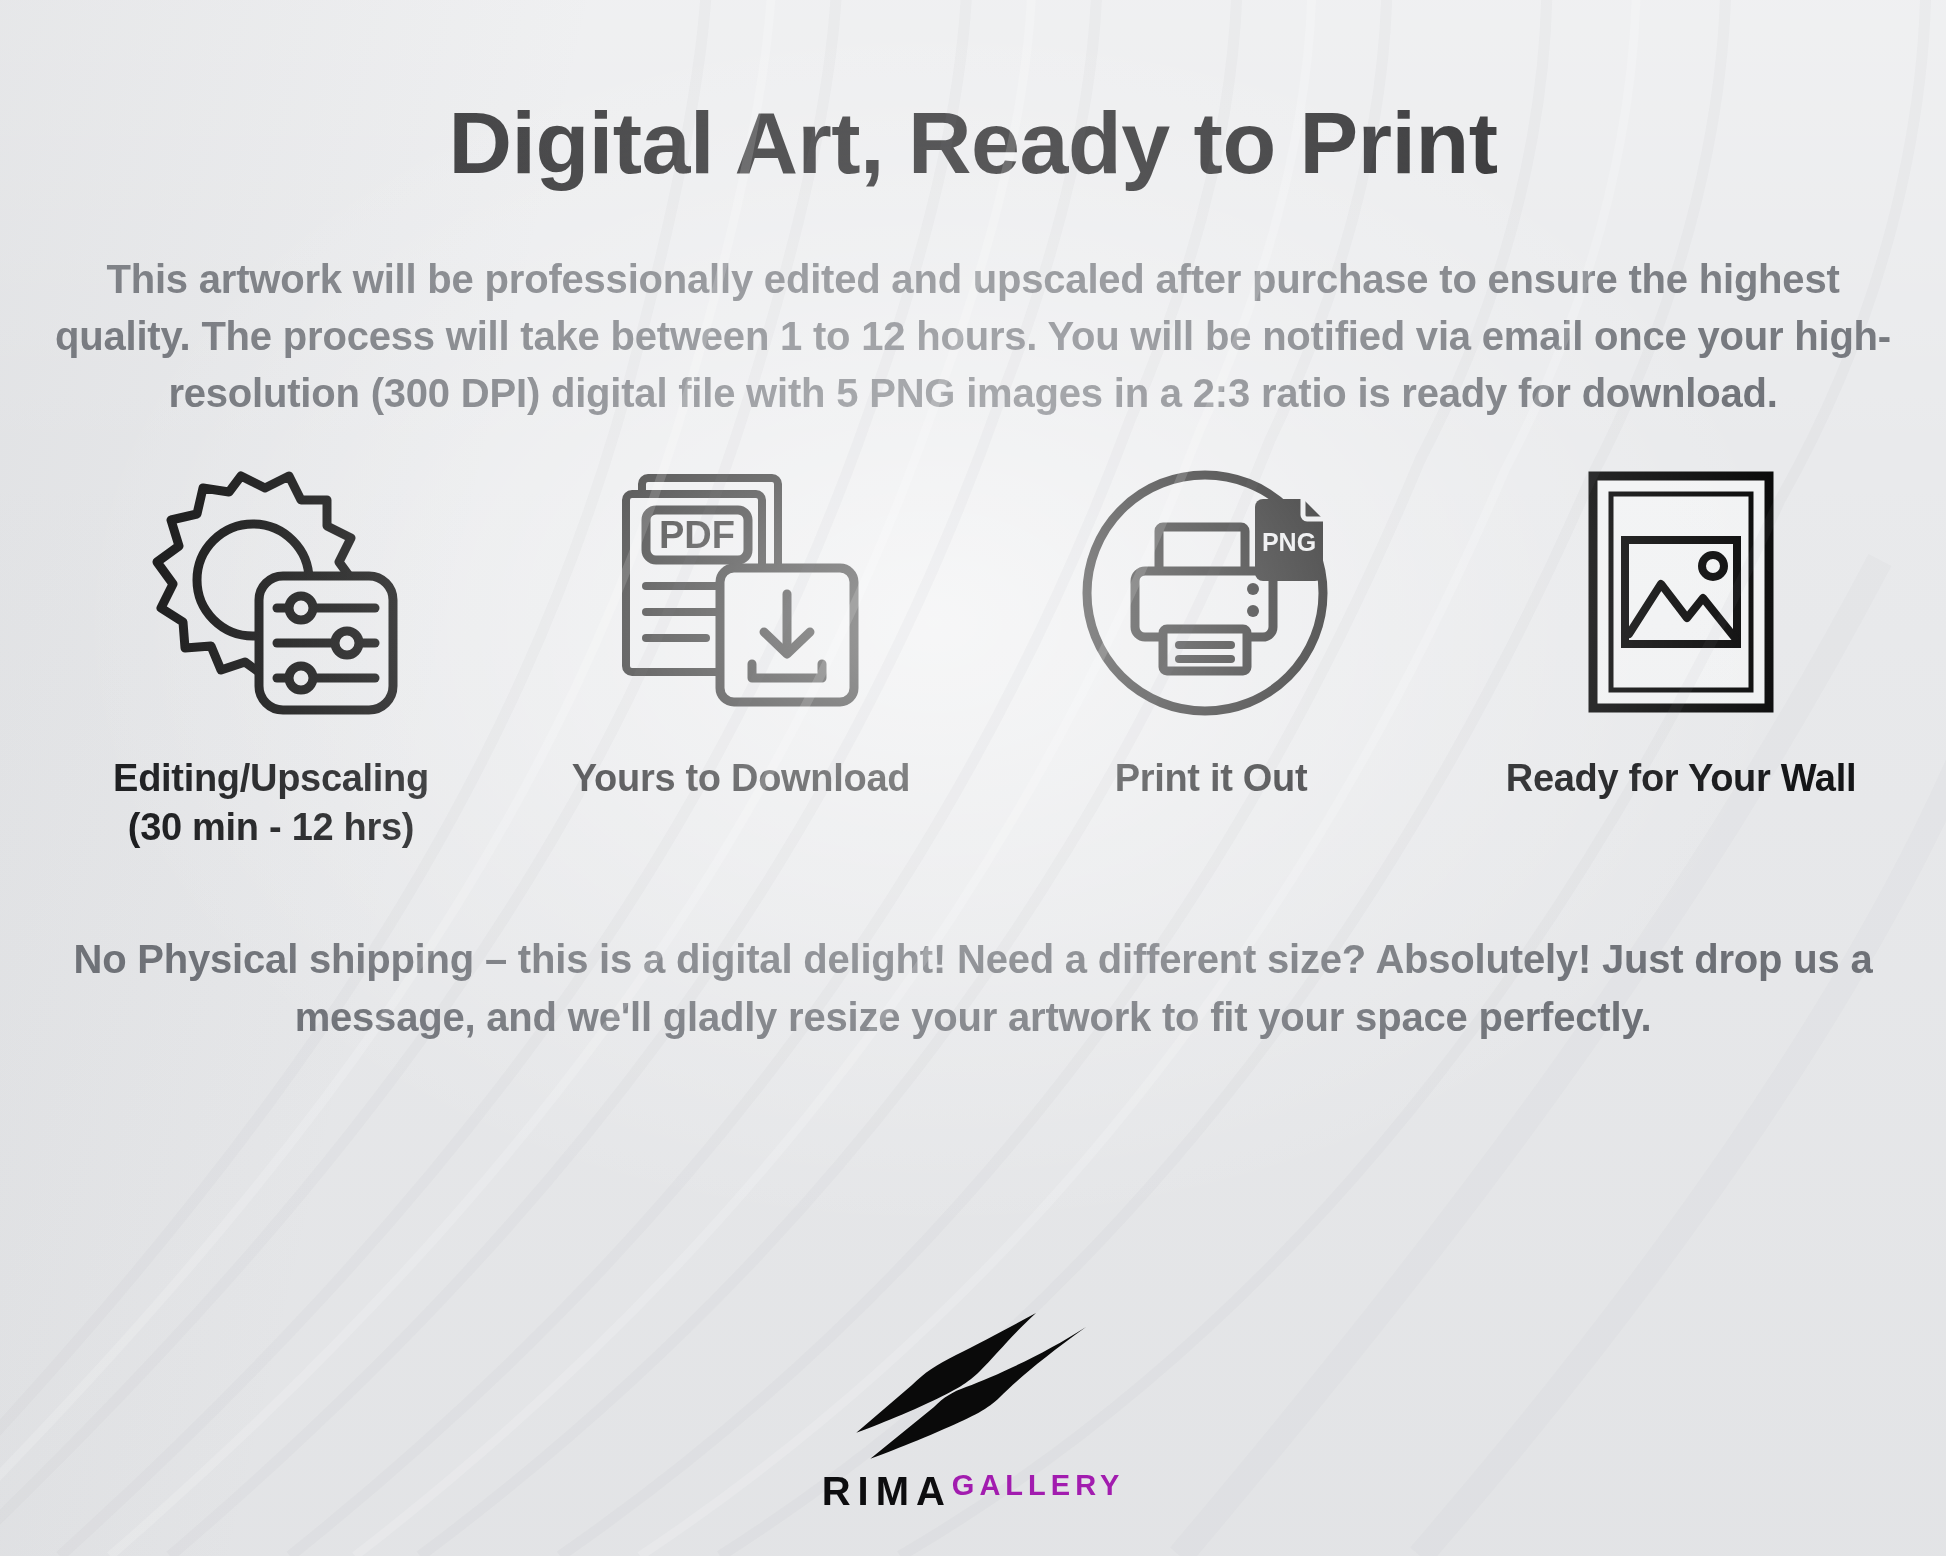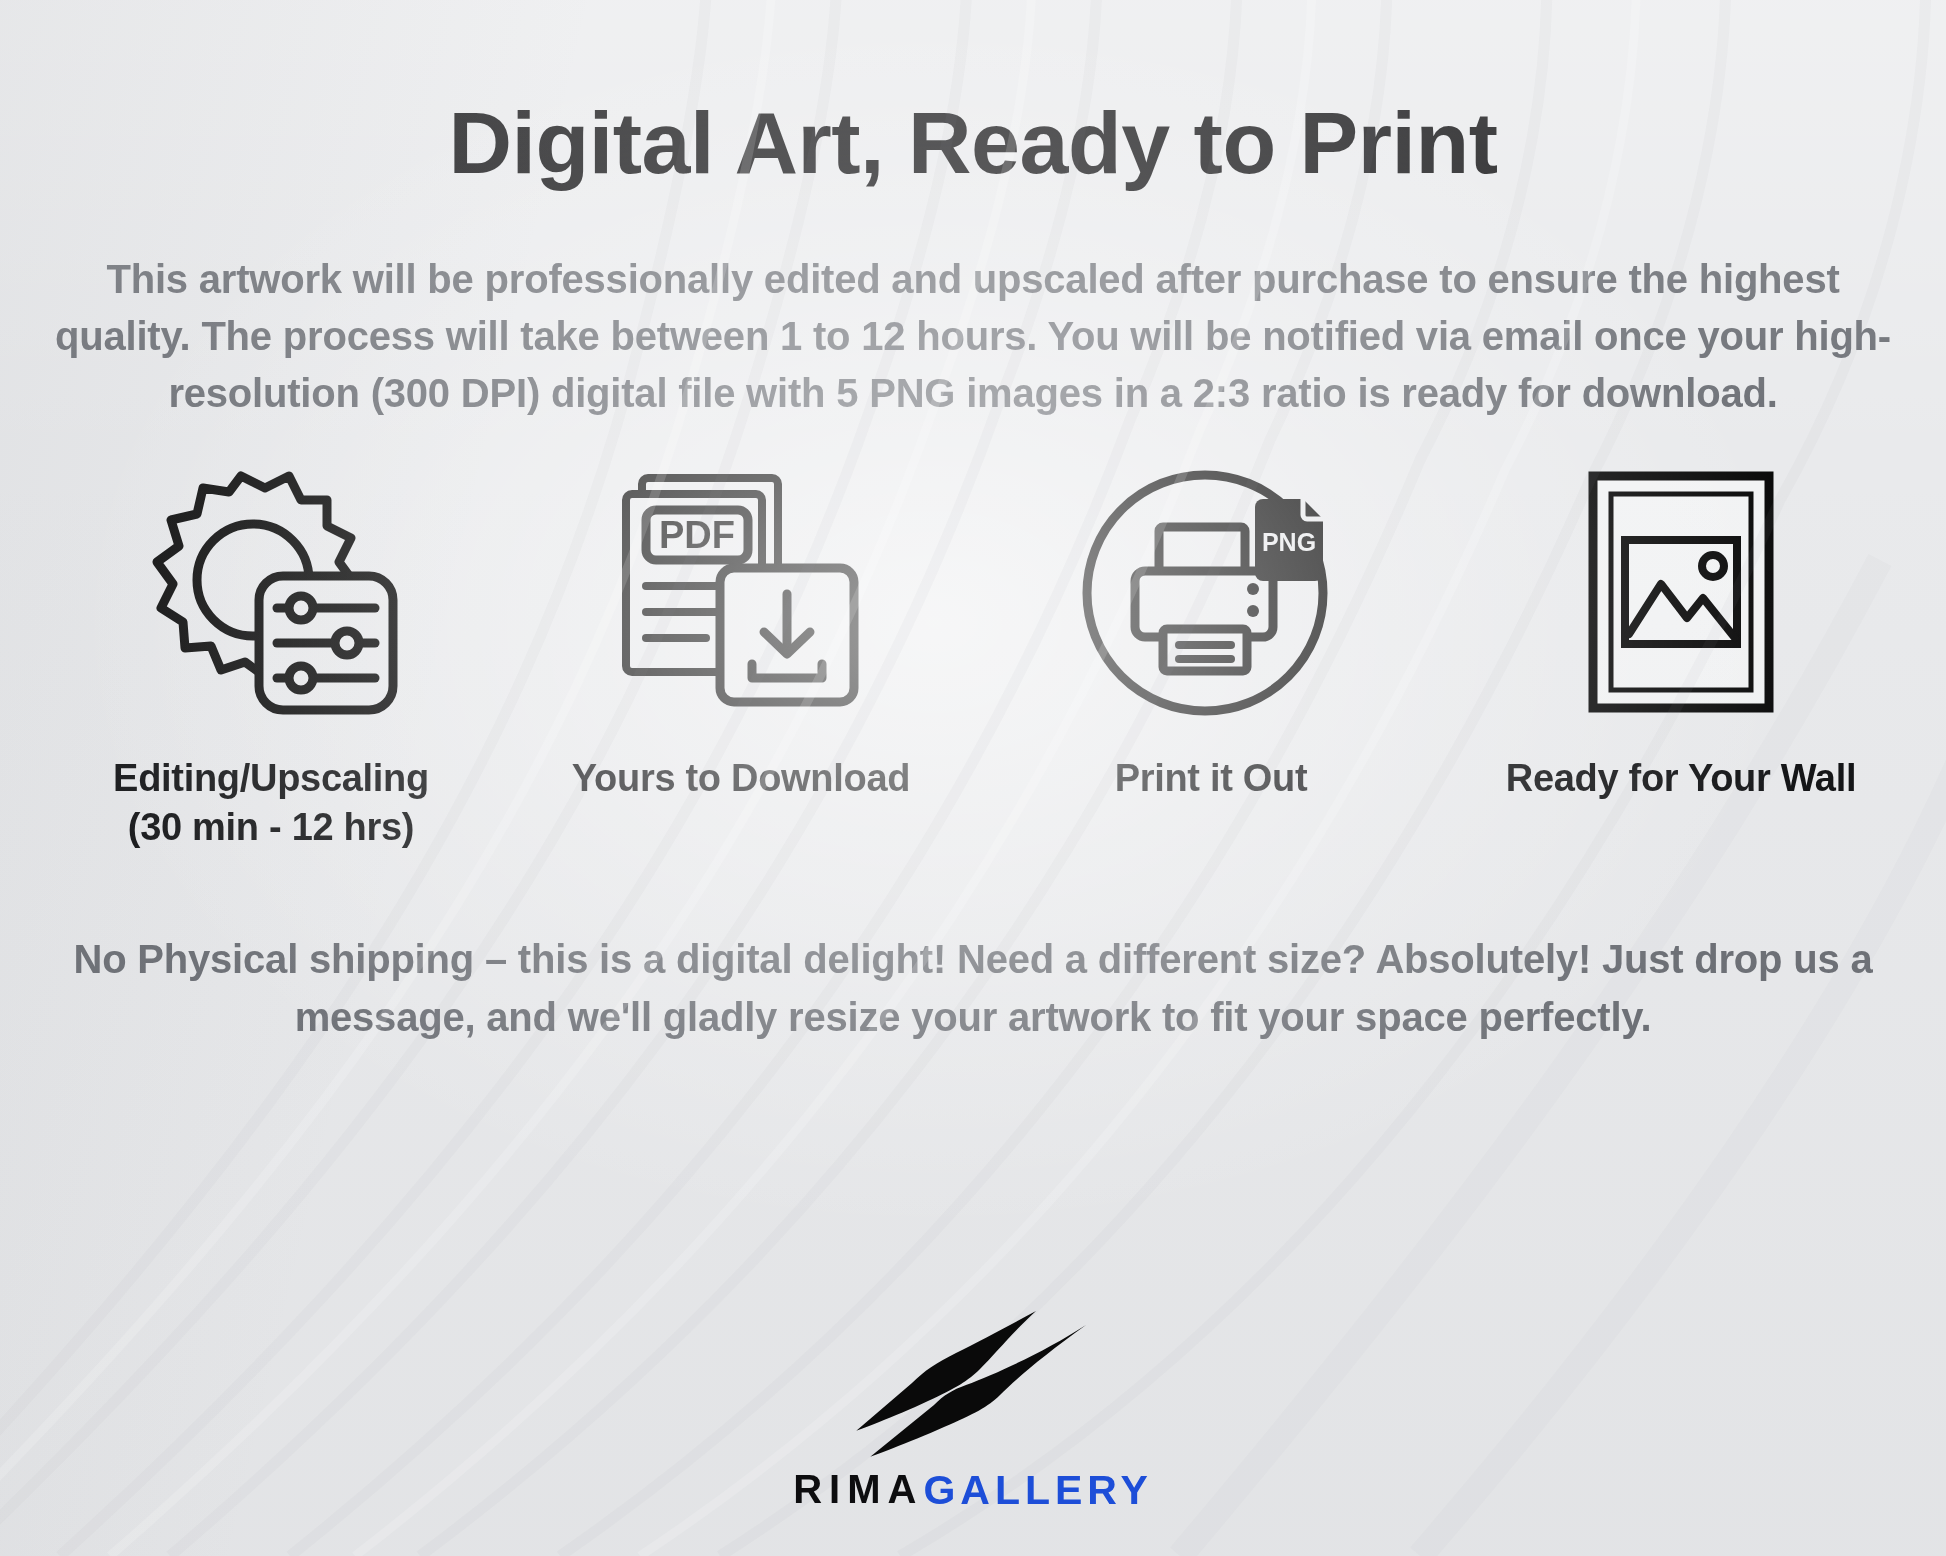--- a/index.html
+++ b/index.html
@@ -122,24 +122,24 @@
     align-items: flex-start;
     justify-content: center;
   }
   .logo-rima {
     font-size: 40px;
     font-weight: 700;
     letter-spacing: 7px;
     color: #0d0d0f;
   }
   .logo-gallery {
-    font-size: 41px;
+    font-size: 29px;
     font-weight: 700;
     letter-spacing: 5px;
-    color: #1d4ed8;
+    color: #a21caf;
   }
   svg { display: block; }
 </style>
 </head>
 <body>
 
 <div class="page">
 
   <div class="bg-texture">
     <div class="bg-vign"></div>

